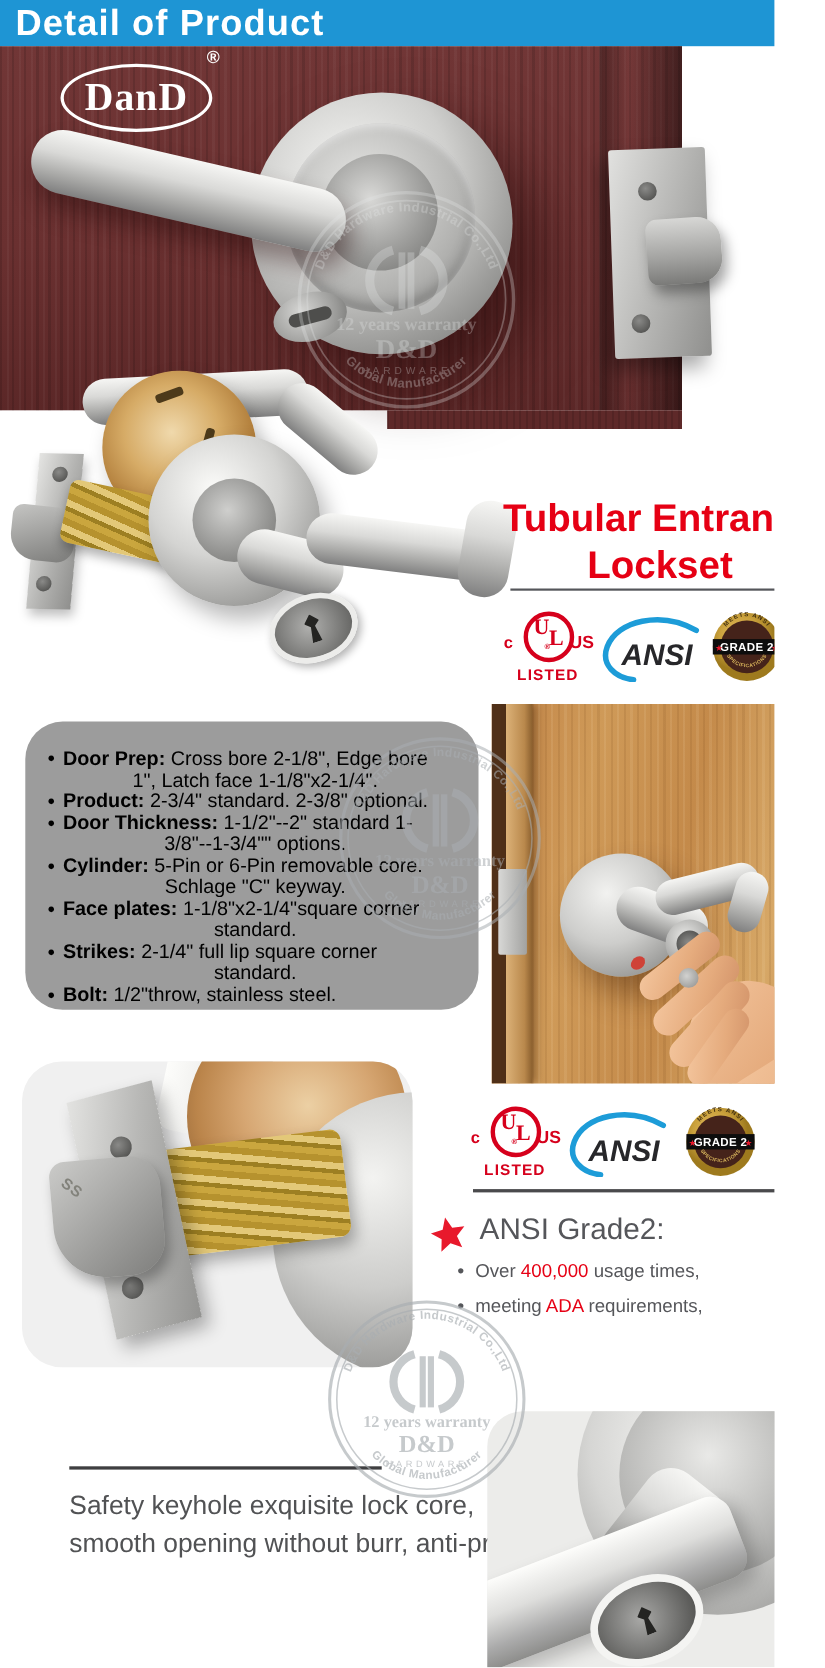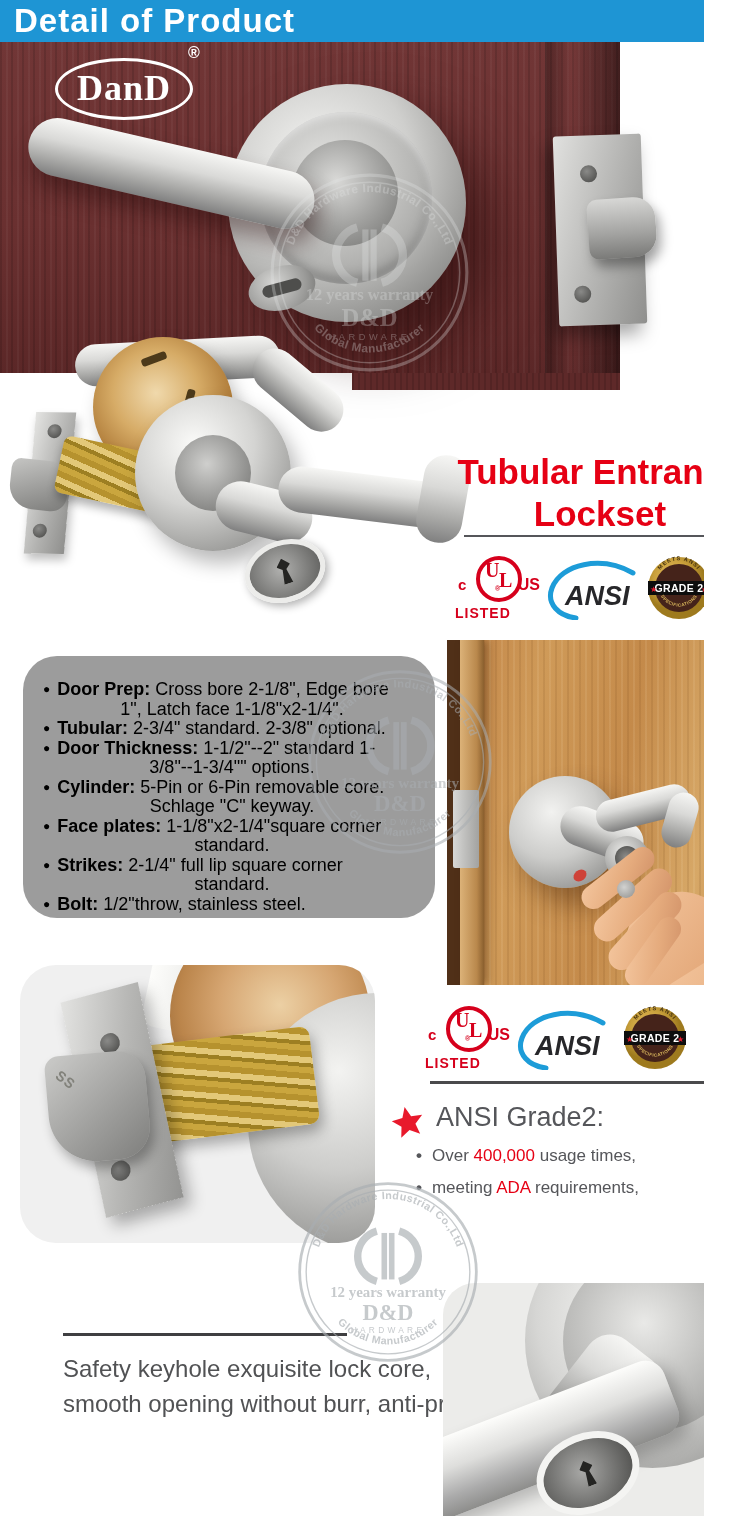--- a/index.html
+++ b/index.html
@@ -94,21 +94,21 @@
   .headline-rule{left:464px;top:535px;width:281px;height:2px;background:#55565A;}
 
   
   .badge-ul{width:86px;height:78px;color:#D6001C;font-weight:700;}
   .ulc{position:absolute;left:21px;top:0;width:38px;height:38px;border:4px solid #D6001C;border-radius:50%;}
   .ulu{position:absolute;left:5px;top:-1px;font-size:20px;font-family:"Liberation Serif",serif;}
   .ull{position:absolute;left:19px;top:9px;font-size:20px;font-family:"Liberation Serif",serif;}
   .ulr{position:absolute;left:15px;top:25px;font-size:7px;}
   .ul-c{position:absolute;left:3px;top:20px;font-size:15px;}
   .ul-us{position:absolute;right:1px;top:20px;font-size:16px;}
-  .ul-listed{position:absolute;left:0;right:0;top:49px;font-size:14px;letter-spacing:1px;}
+  .ul-listed{position:absolute;left:0;right:0;top:49px;text-align:center;font-size:14px;letter-spacing:1px;}
   .badge-ansi{width:96px;height:62px;}
   .g2{width:64px;height:64px;}
   .row2-rule{left:430px;top:1081px;width:285px;height:3px;background:#4A4A4C;}
 
   
   .specbox{left:23px;top:656px;width:412px;height:262px;background:#9C9C9C;border-radius:34px;}
   .specbox ul{list-style:none;margin:0;padding:24px 14px 0 20px;color:#000000;font-size:18px;line-height:19.5px;}
   .specbox b{font-weight:700;}
   .bu{font-size:12px;margin-right:7px;vertical-align:2px;}
   .cl{text-align:center;}
@@ -313,21 +313,21 @@
   </svg></div>
   </div>
 
   <div class="abs specbox">
     <ul>
         <li>
           <div class="sl"><span class="bu">●</span><b>Door Prep: </b><span>Cross bore 2-1/8", Edge bore</span></div>
           <div class="cl">1", Latch face 1-1/8"x2-1/4".</div>
         </li>
         <li>
-          <div class="sl"><span class="bu">●</span><b>Tubular: </b><span>2-3/4" standard. 2-3/8" optional.</span></div>
+          <div class="sl"><span class="bu">●</span><b>Product: </b><span>2-3/4" standard. 2-3/8" optional.</span></div>
         </li>
         <li>
           <div class="sl"><span class="bu">●</span><b>Door Thickness: </b><span>1-1/2"--2" standard 1-</span></div>
           <div class="cl">3/8"--1-3/4"" options.</div>
         </li>
         <li>
           <div class="sl"><span class="bu">●</span><b>Cylinder: </b><span>5-Pin or 6-Pin removable core.</span></div>
           <div class="cl">Schlage "C" keyway.</div>
         </li>
         <li>

